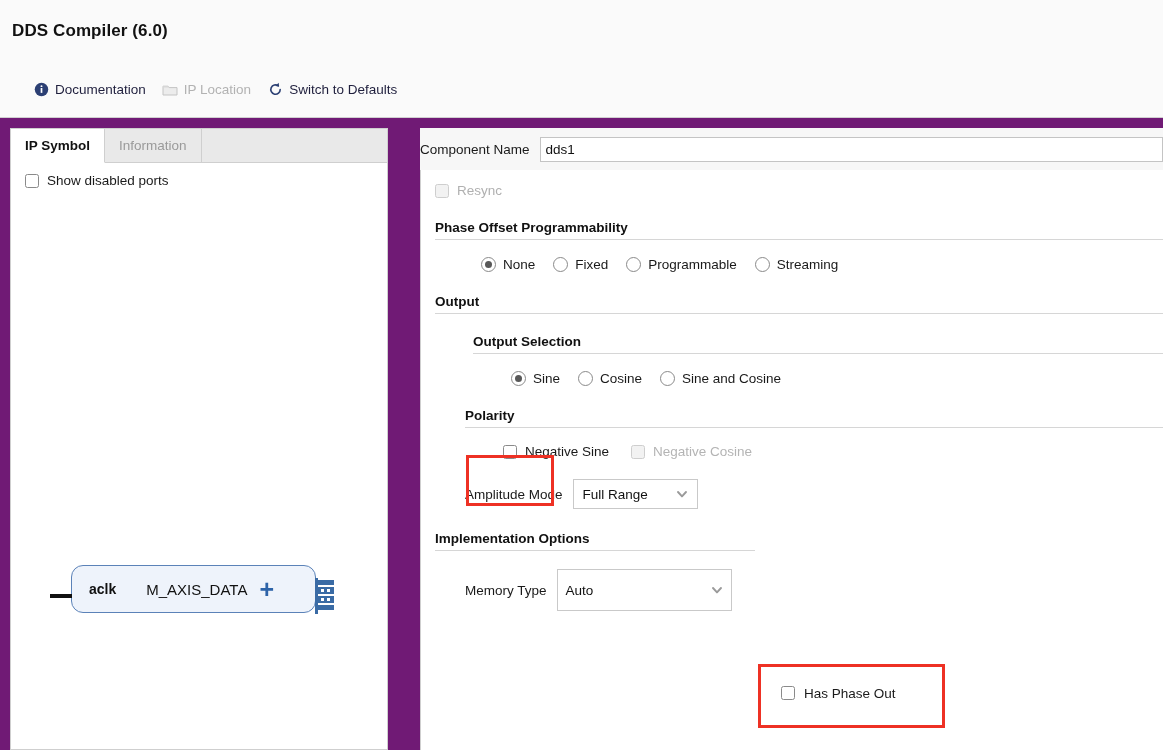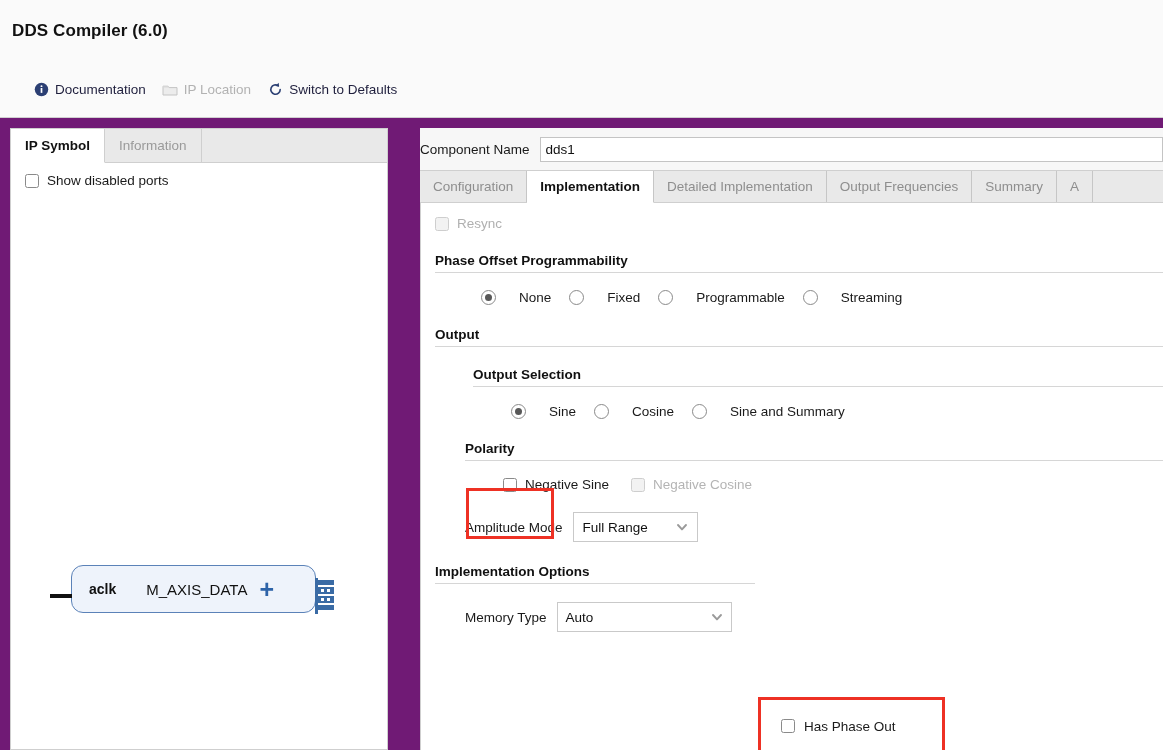--- a/index.html
+++ b/index.html
@@ -259,21 +259,21 @@
 
   .radio-row {
     display: flex;
     align-items: center;
     gap: 0;
     padding-top: 17px;
   }
   .radio-opt {
     display: flex;
     align-items: flex-start;
-    gap: 23px;
+    gap: 7px;
     margin-right: 18px;
     font-size: 13.5px;
     color: #1a1a1a;
     cursor: pointer;
     white-space: nowrap;
   }
   .indent-46 { padding-left: 46px; }
   .indent-38 { padding-left: 38px; }
 
   .cb-row {
@@ -323,21 +323,21 @@
     padding-top: 22px;
   }
   .mem-row {
     display: flex;
     align-items: center;
     gap: 10px;
     margin-left: 44px;
     padding-top: 18px;
   }
   .mem-select {
-    width: 175px; height: 30px;
+    width: 175px; height: 42px;
     border: 1px solid #c9c9c9;
     background: #fff;
     display: flex; align-items: center; justify-content: space-between;
     padding: 0 8px;
     font-size: 13.5px;
     color: #111;
   }
 
   
   .anno {
@@ -450,40 +450,20 @@
     </div>
   </div>
 
   <div class="right-panel">
 
     <div class="comp-row">
       <span class="comp-label">Component Name</span>
       <input class="comp-input" value="dds1" style="">
     </div>
 
-    <div class="rp-tabs">
-      <div class="rp-tab">
-        <span>Configuration</span>
-      </div>
-      <div class="rp-tab active">
-        <span>Implementation</span>
-      </div>
-      <div class="rp-tab">
-        <span>Detailed Implementation</span>
-      </div>
-      <div class="rp-tab">
-        <span>Output Frequencies</span>
-      </div>
-      <div class="rp-tab">
-        <span>Summary</span>
-      </div>
-      <div class="rp-tab">
-        <span>A</span>
-      </div>
-    </div>
 
     <div class="rp-body">
 
       <div class="resync-row">
         <span class="cb disabled"></span>
         <span>Resync</span>
       </div>
 
       <div class="sect">
         <div class="sect-title">Phase Offset Programmability</div>
@@ -520,21 +500,21 @@
               <label class="radio-opt">
                 <span class="rb checked"></span>
                 <span>Sine</span>
               </label>
               <label class="radio-opt">
                 <span class="rb"></span>
                 <span>Cosine</span>
               </label>
               <label class="radio-opt">
                 <span class="rb"></span>
-                <span>Sine and Summary</span>
+                <span>Sine and Cosine</span>
               </label>
             </div>
           </div>
 
           <div class="sect" style="margin-left:0; padding-top:22px;">
             <div class="sect-title">Polarity</div>
             <div class="sect-rule"></div>
             <div class="cb-row indent-38">
               <label class="cb-opt">
                 <span class="cb"></span>

